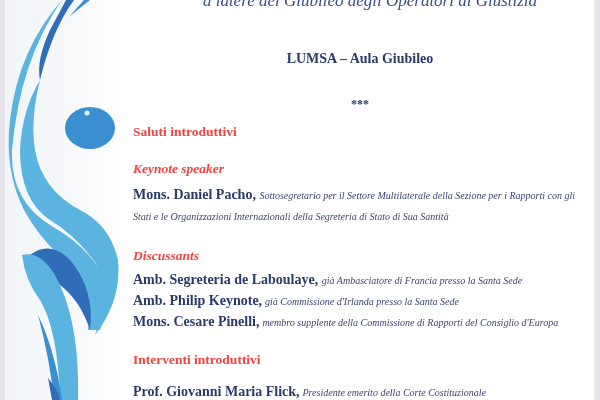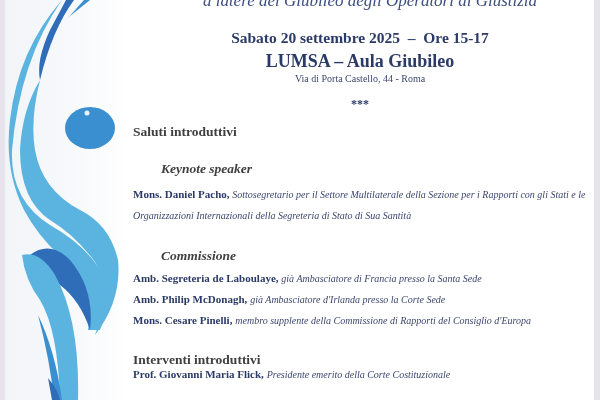--- a/index.html
+++ b/index.html
@@ -29,34 +29,34 @@
   .left-deco svg { position: absolute; left: 0; top: 0; }
 
   .top-line {
     position: absolute; left: 150px; top: -9px; width: 440px; text-align: center;
     font-style: italic; font-size: 17px; color: #3d4f80; white-space: nowrap;
   }
   .center-block {
     position: absolute; left: 125px; width: 470px; text-align: center;
   }
   .date-line { top: 29px; font-weight: bold; font-size: 15.5px; color: #2b3a66; white-space: pre; }
-  .venue-line { top: 51px; font-weight: bold; font-size: 18px; color: #2b3a66; }
+  .venue-line { top: 51px; font-weight: bold; font-size: 14px; color: #2b3a66; }
   .address-line { top: 73px; font-size: 10px; color: #3d4670; }
   .stars { top: 97px; font-size: 12px; font-weight: bold; color: #2b3a66; letter-spacing: 0px; }
 
   .content { position: absolute; left: 133px; top: 0; width: 460px; }
   .section-title {
-    position: absolute; left: 0; font-size: 13.5px; color: #404040; white-space: nowrap; text-align: right;
+    position: absolute; left: 0; font-size: 13.5px; color: #ef4444; white-space: nowrap; text-align: right;
   }
-  .section-title.italic-bold { font-weight: bold; font-style: italic; margin-left: 28px; }
+  .section-title.italic-bold { font-weight: bold; font-style: italic; }
   .section-title.regular-bold { font-weight: bold; }
   .entry {
     position: absolute; left: 0; font-size: 11.5px; color: #2b3a66; white-space: nowrap;
   }
-  .entry .name { font-weight: bold; font-size: 11px; }
+  .entry .name { font-weight: bold; font-size: 14px; }
   .entry .role { font-style: italic; font-size: 10px; color: #3d4670; }
   .entry.wrap { white-space: normal; width: 455px; line-height: 21px; }
 </style>
 </head>
 <body>
 
 <div class="page">
 
   <div class="left-deco">
     <div class="edge"></div>
@@ -73,44 +73,42 @@
 
       <path d="M30 255 Q50 240 70 260 Q95 290 90 330 Q80 300 60 285 Q40 275 30 255 Z" fill="#2f6db8"></path>
       <path d="M22 255 Q40 250 55 275 Q80 320 78 400 L60 400 Q58 330 40 300 Q25 280 22 255 Z" fill="#5bb3e0"></path>
       <path d="M38 315 Q55 350 62 400 L54 400 Q50 360 38 315 Z" fill="#3a8fd0"></path>
       <path d="M48 378 Q58 390 60 400 L52 400 Z" fill="#2f6db8"></path>
     </svg>
   </div>
 
   <div class="top-line">a latere del Giubileo degli Operatori di Giustizia</div>
 
-  <div class="center-block date-line">Sabato 20 settembre 2025  –  Ore 15-17</div>
   <div class="center-block venue-line">LUMSA – Aula Giubileo</div>
-  <div class="center-block address-line">Via di Porta Castello, 44 - Roma</div>
   <div class="center-block stars">***</div>
 
   <div class="content">
     <div class="section-title regular-bold" style="top:124px;">Saluti introduttivi</div>
 
     <div class="section-title italic-bold" style="top:161px;">Keynote speaker</div>
     <div class="entry wrap" style="top:184px;">
       <span class="name">Mons. Daniel Pacho</span><span class="name">, </span><span class="role">Sottosegretario per il Settore Multilaterale della Sezione per i Rapporti con gli Stati e le Organizzazioni Internazionali della Segreteria di Stato di Sua Santità</span>
     </div>
 
-    <div class="section-title italic-bold" style="top:248px;">Commissione</div>
+    <div class="section-title italic-bold" style="top:248px;">Discussants</div>
     <div class="entry" style="top:272px;">
       <span class="name">Amb. Segreteria de Laboulaye</span><span class="name">, </span><span class="role">già Ambasciatore di Francia presso la Santa Sede</span>
     </div>
     <div class="entry" style="top:293px;">
-      <span class="name">Amb. Philip McDonagh,</span><span> </span><span class="role">già Ambasciatore d'Irlanda presso la Corte Sede</span>
+      <span class="name">Amb. Philip Keynote,</span><span> </span><span class="role">già Commissione d'Irlanda presso la Santa Sede</span>
     </div>
     <div class="entry" style="top:314px;">
       <span class="name">Mons. Cesare Pinelli,</span><span> </span><span class="role">membro supplente della Commissione di Rapporti del Consiglio d'Europa</span>
     </div>
 
     <div class="section-title regular-bold" style="top:352px;">Interventi introduttivi</div>
-    <div class="entry" style="top:368px;">
+    <div class="entry" style="top:384px;">
       <span class="name">Prof. Giovanni Maria Flick,</span><span> </span><span class="role">Presidente emerito della Corte Costituzionale</span>
     </div>
   </div>
 </div>
 
 <div class="right-edge"></div>
 
 </body></html>

